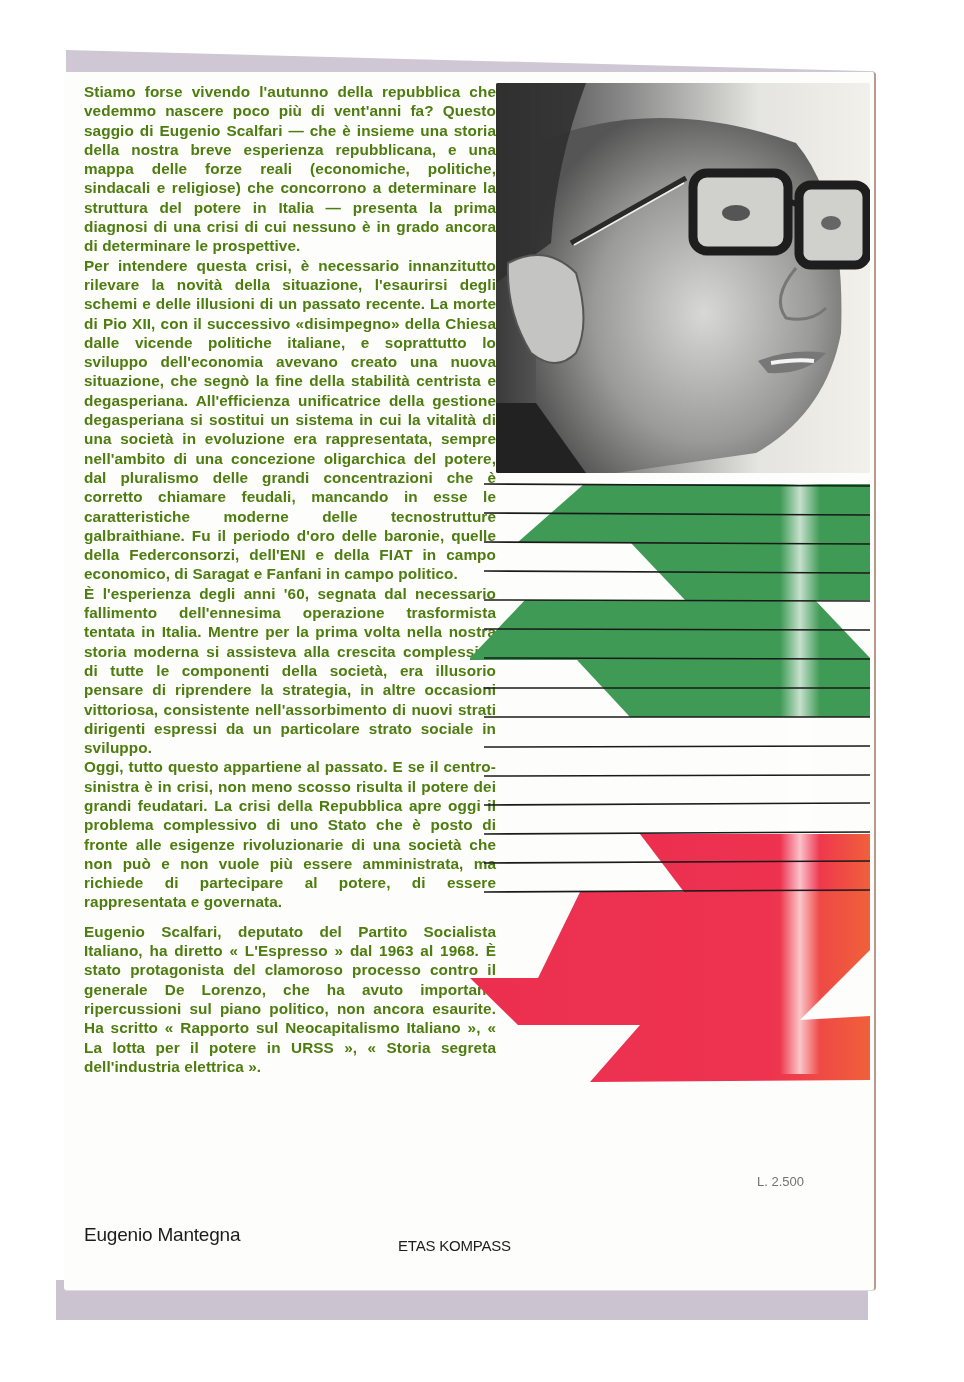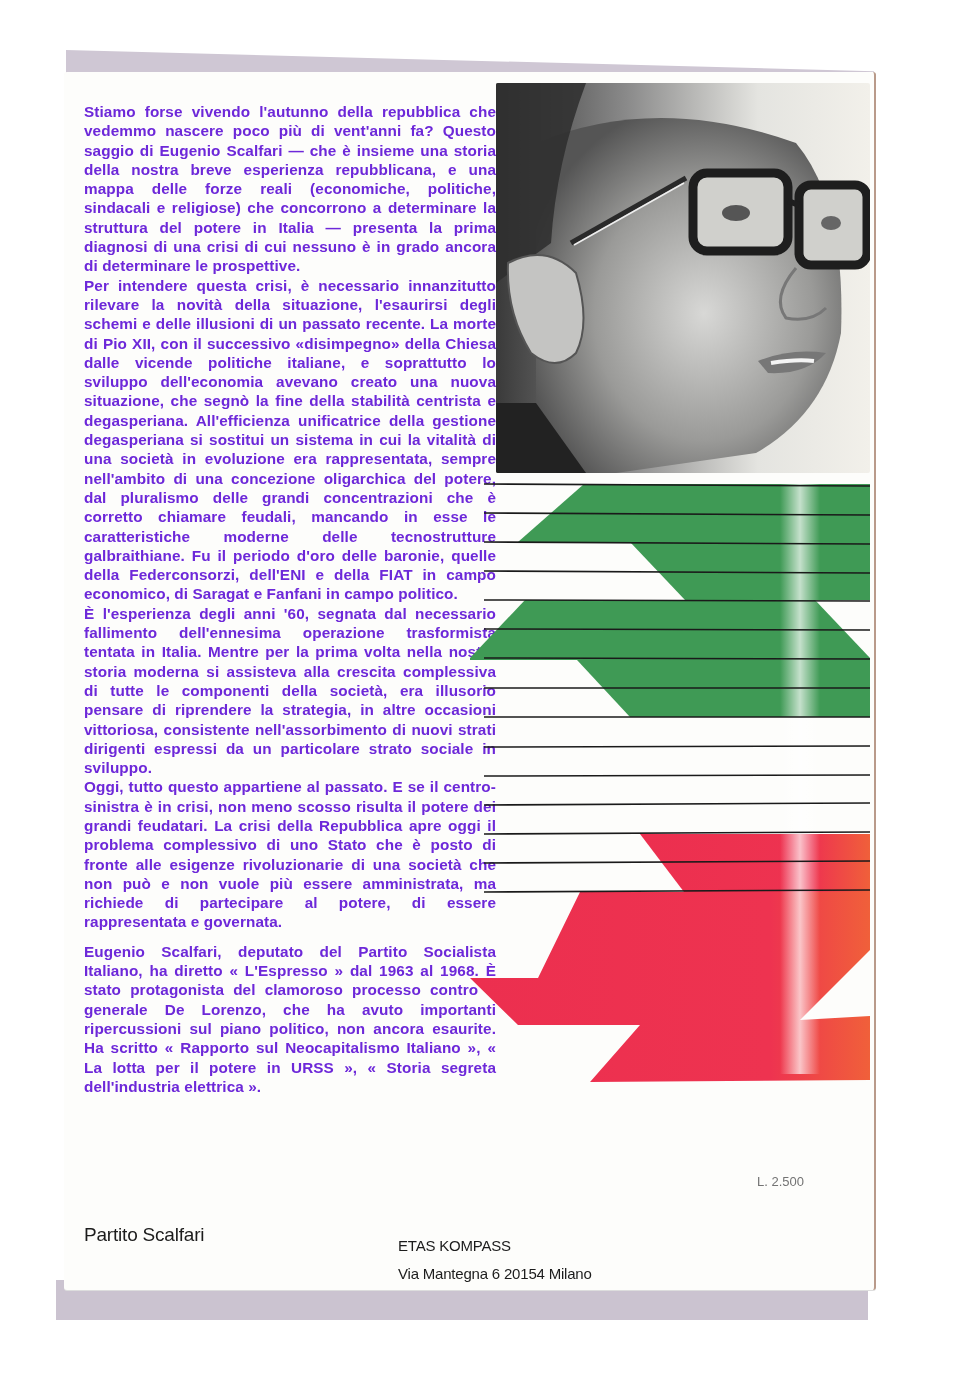--- a/index.html
+++ b/index.html
@@ -1,20 +1,20 @@
 <!DOCTYPE html>
 <html><head>
   <meta charset="utf-8">
   <style>
     html, body { margin: 0; padding: 0; background: #ffffff; }
     body { width: 964px; height: 1382px; position: relative; overflow: hidden; font-family: "Liberation Sans", sans-serif; }
     .shadow-top { position: absolute; left: 66px; top: 50px; width: 808px; height: 40px; background: #cfc7d4; transform: skewY(1.5deg); transform-origin: left top; }
     .shadow-bottom { position: absolute; left: 56px; top: 1280px; width: 812px; height: 40px; background: #cbc3d0; }
     .cover { position: absolute; left: 64px; top: 72px; width: 810px; height: 1218px; background: #fdfdfb; border-right: 2px solid #b99a8a; border-radius: 3px; box-shadow: 0 1px 0 #ddd; }
-    .blurb { position: absolute; left: 84px; top: 102px; width: 412px; font-family: "Liberation Sans", sans-serif; font-weight: bold; font-size: 15.3px; line-height: 19.3px; color: #6d28d9; text-align: justify; letter-spacing: 0.1px; }
+    .blurb { position: absolute; left: 84px; top: 82px; width: 412px; font-family: "Liberation Sans", sans-serif; font-weight: bold; font-size: 15.3px; line-height: 19.3px; color: #4d7c0f; text-align: justify; letter-spacing: 0.1px; }
     .blurb p { margin: 0; }
     .blurb p.gap { margin-top: 10px; }
     .photo { position: absolute; left: 496px; top: 83px; width: 374px; height: 390px; overflow: hidden; border-radius: 2px; }
     .graphic { position: absolute; left: 470px; top: 470px; width: 400px; height: 640px; }
     .footer-author { position: absolute; left: 84px; top: 1220px; font-size: 19px; line-height: 30px; color: #1c1c1c; font-family: "Liberation Sans", sans-serif; letter-spacing: -0.2px; }
     .footer-pub { position: absolute; left: 398px; top: 1232px; font-size: 15px; line-height: 28px; color: #1c1c1c; font-family: "Liberation Sans", sans-serif; letter-spacing: -0.2px; }
     .footer-price { position: absolute; left: 757px; top: 1174px; font-size: 13px; color: #737373; font-family: "Liberation Sans", sans-serif; }
   </style>
 </head>
 <body>
@@ -113,21 +113,20 @@
       <line x1="14" y1="306" x2="400" y2="305"></line>
       <line x1="14" y1="335" x2="400" y2="333"></line>
       <line x1="14" y1="364" x2="400" y2="362"></line>
       <line x1="14" y1="393" x2="400" y2="391"></line>
       <line x1="14" y1="422" x2="400" y2="420"></line>
     </g>
   </svg>
 </div>
 
 <div class="footer-author">
-  <div>Partito Scalfari</div>
+  <div>Eugenio Mantegna</div>
 </div>
 
 <div class="footer-pub">
   <div>ETAS KOMPASS</div>
-  <div>Via Mantegna 6  20154 Milano</div>
 </div>
 
 <div class="footer-price">L. 2.500</div>
 
 </body></html>

